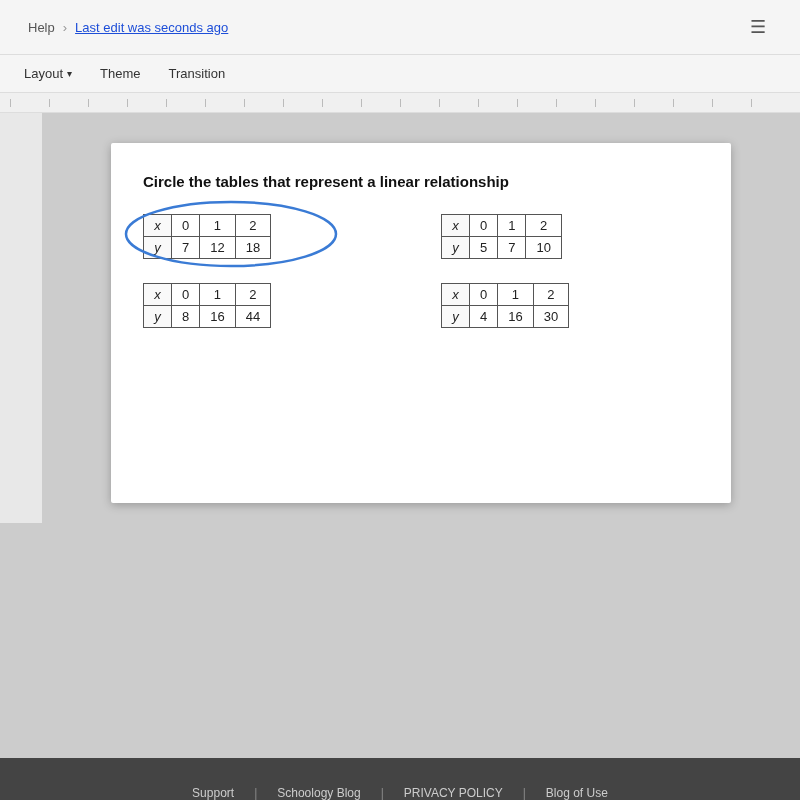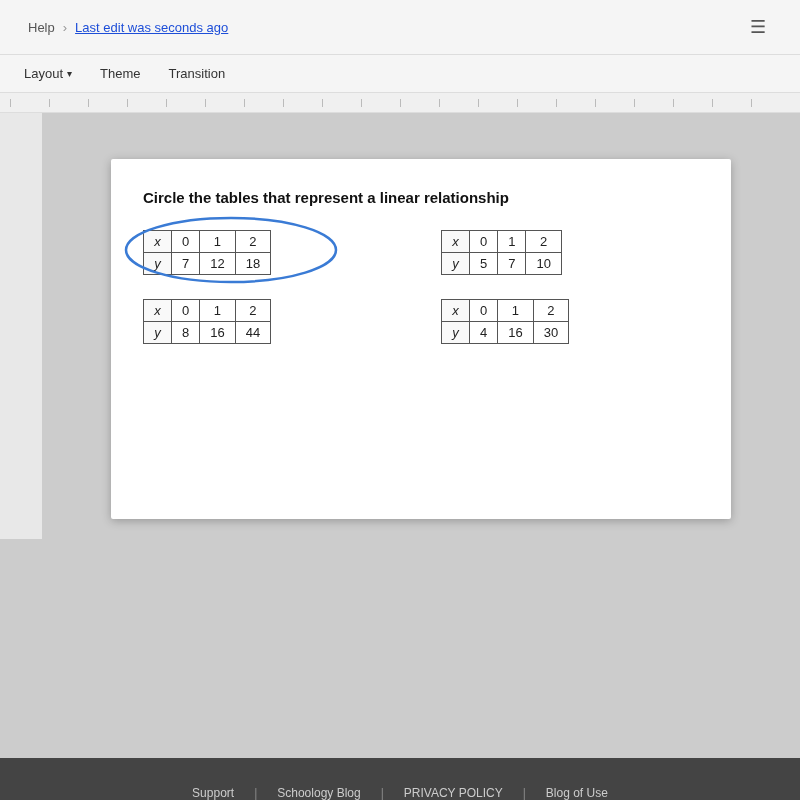--- a/index.html
+++ b/index.html
@@ -96,21 +96,21 @@
       color: #aaa;
     }
 
     
     .main-area {
       flex: 1;
       background: #cccccc;
       display: flex;
       align-items: center;
       justify-content: center;
-      padding: 46px 20px 20px;
+      padding: 30px 20px 20px;
       margin-left: 42px;
     }
 
     
     .slide {
       background: white;
       width: 620px;
       min-height: 360px;
       border-radius: 2px;
       box-shadow: 0 2px 10px rgba(0,0,0,0.25);

